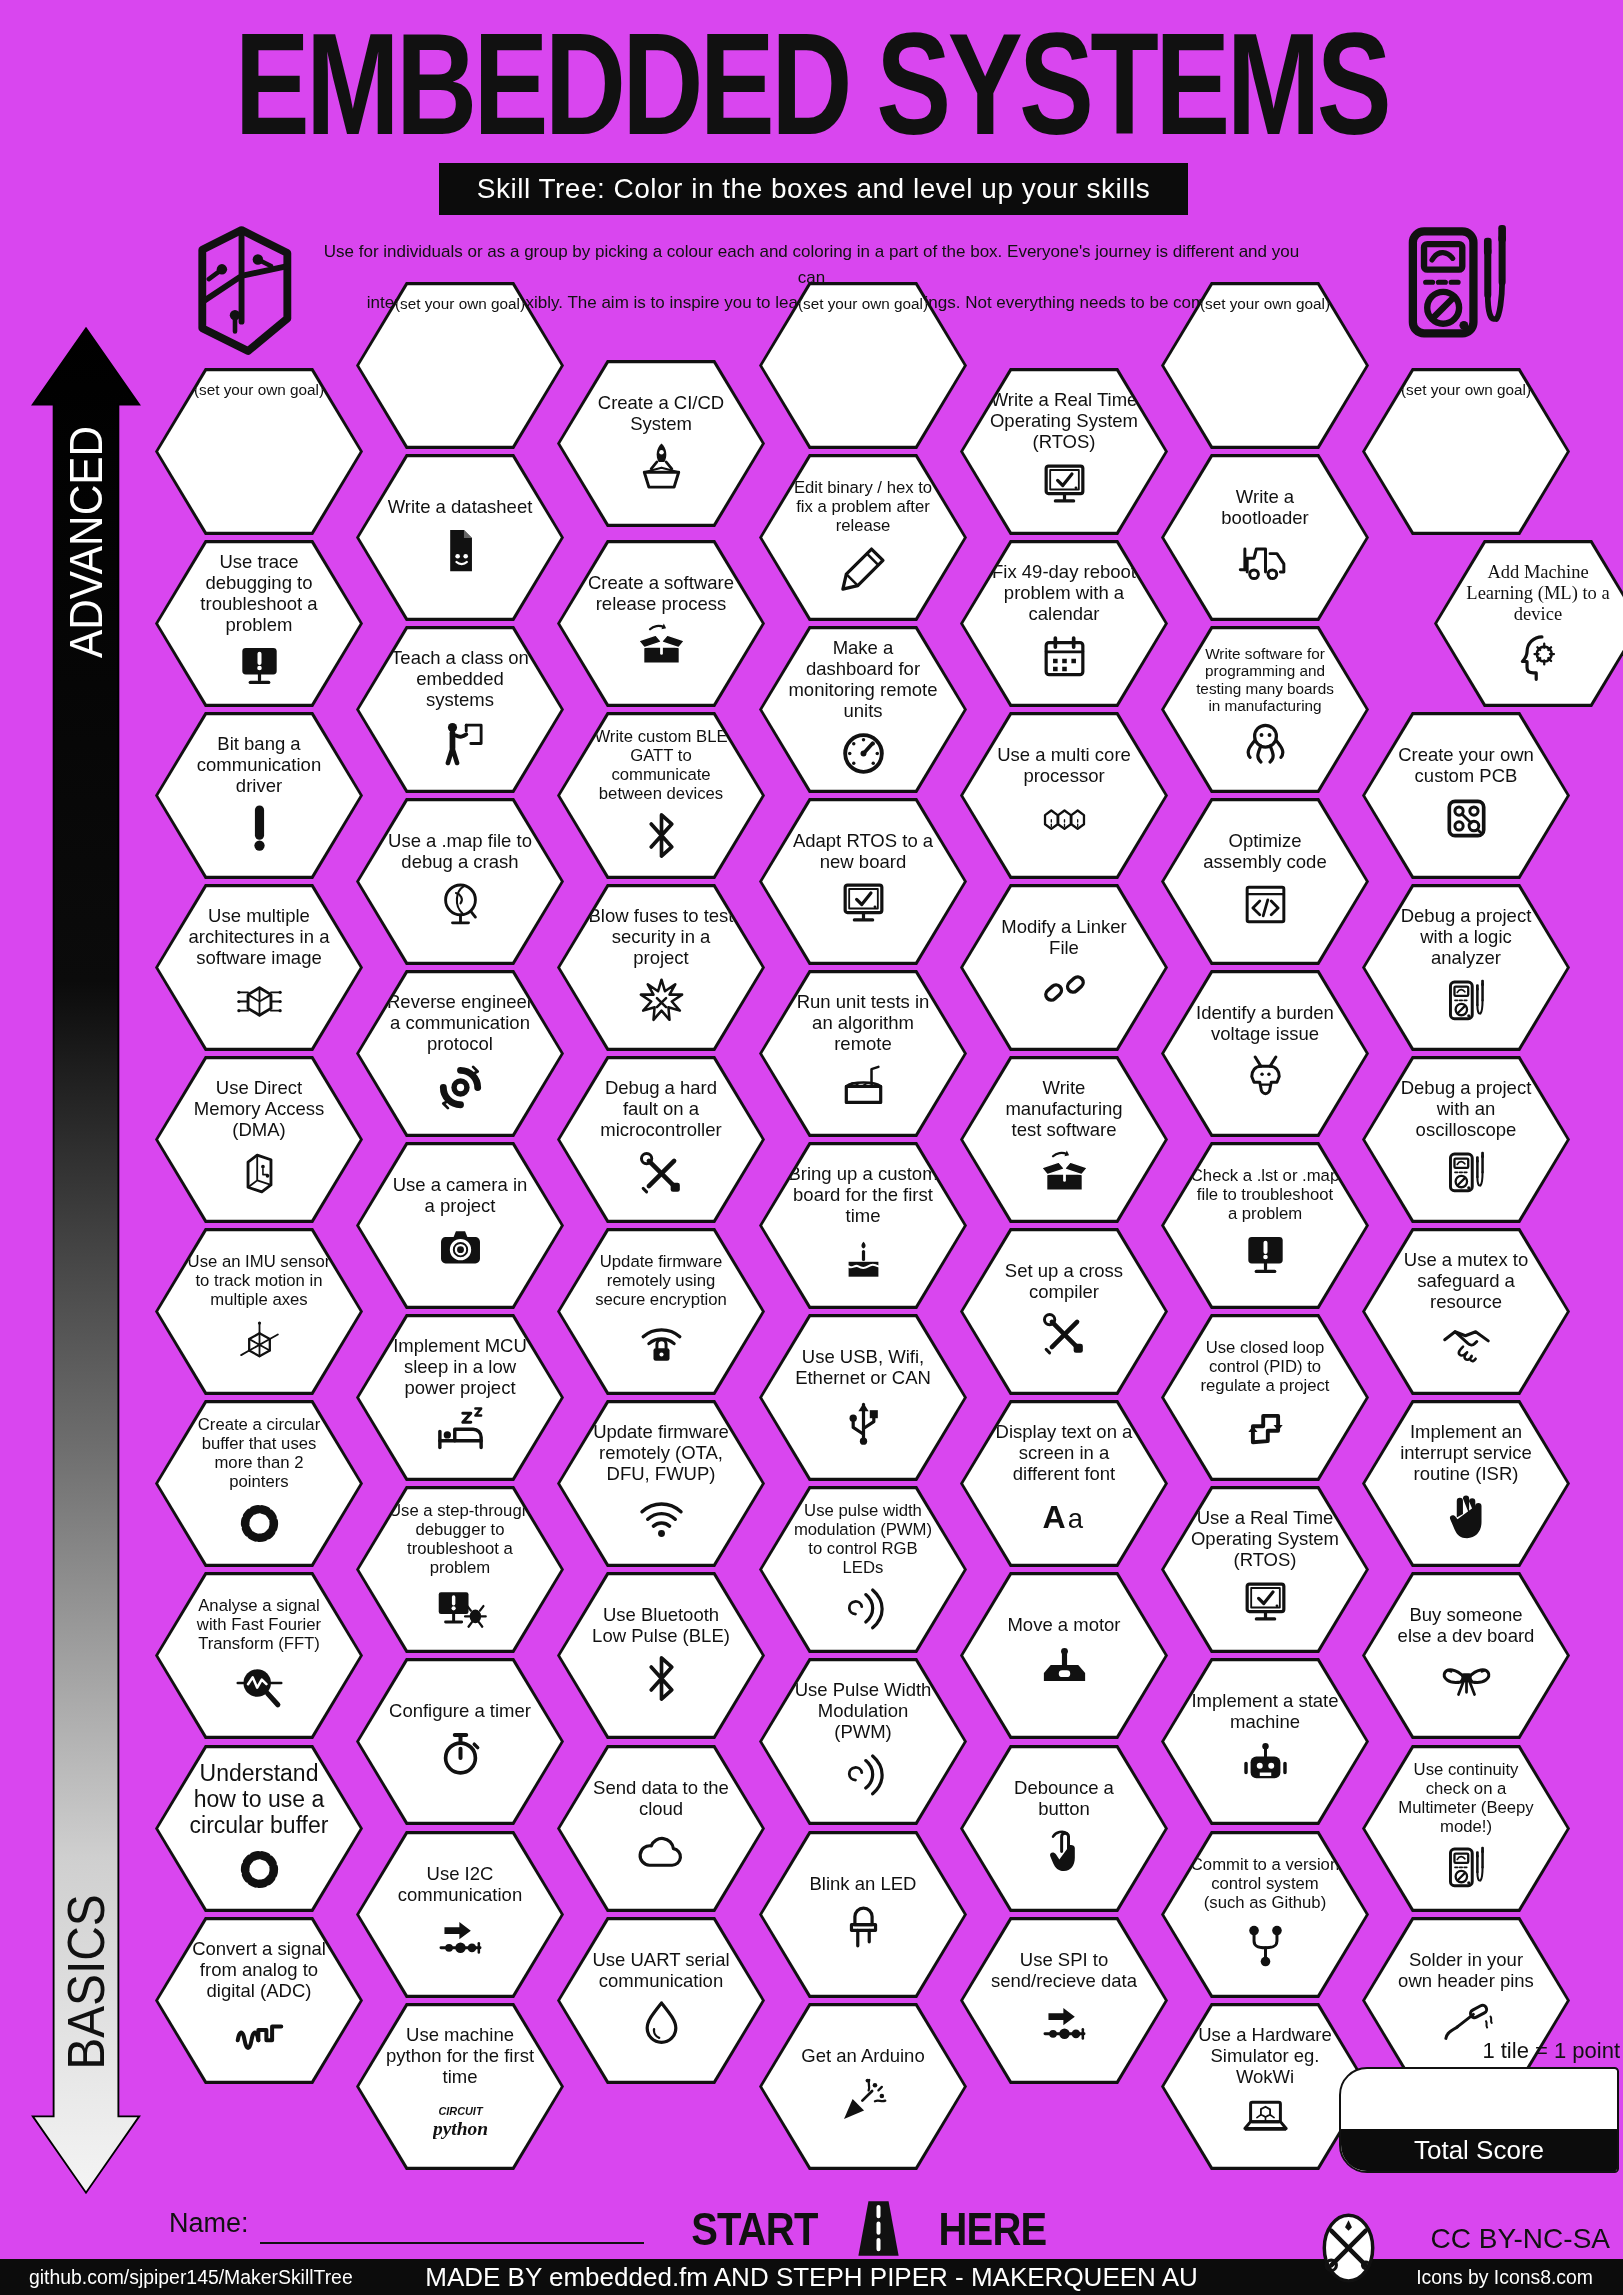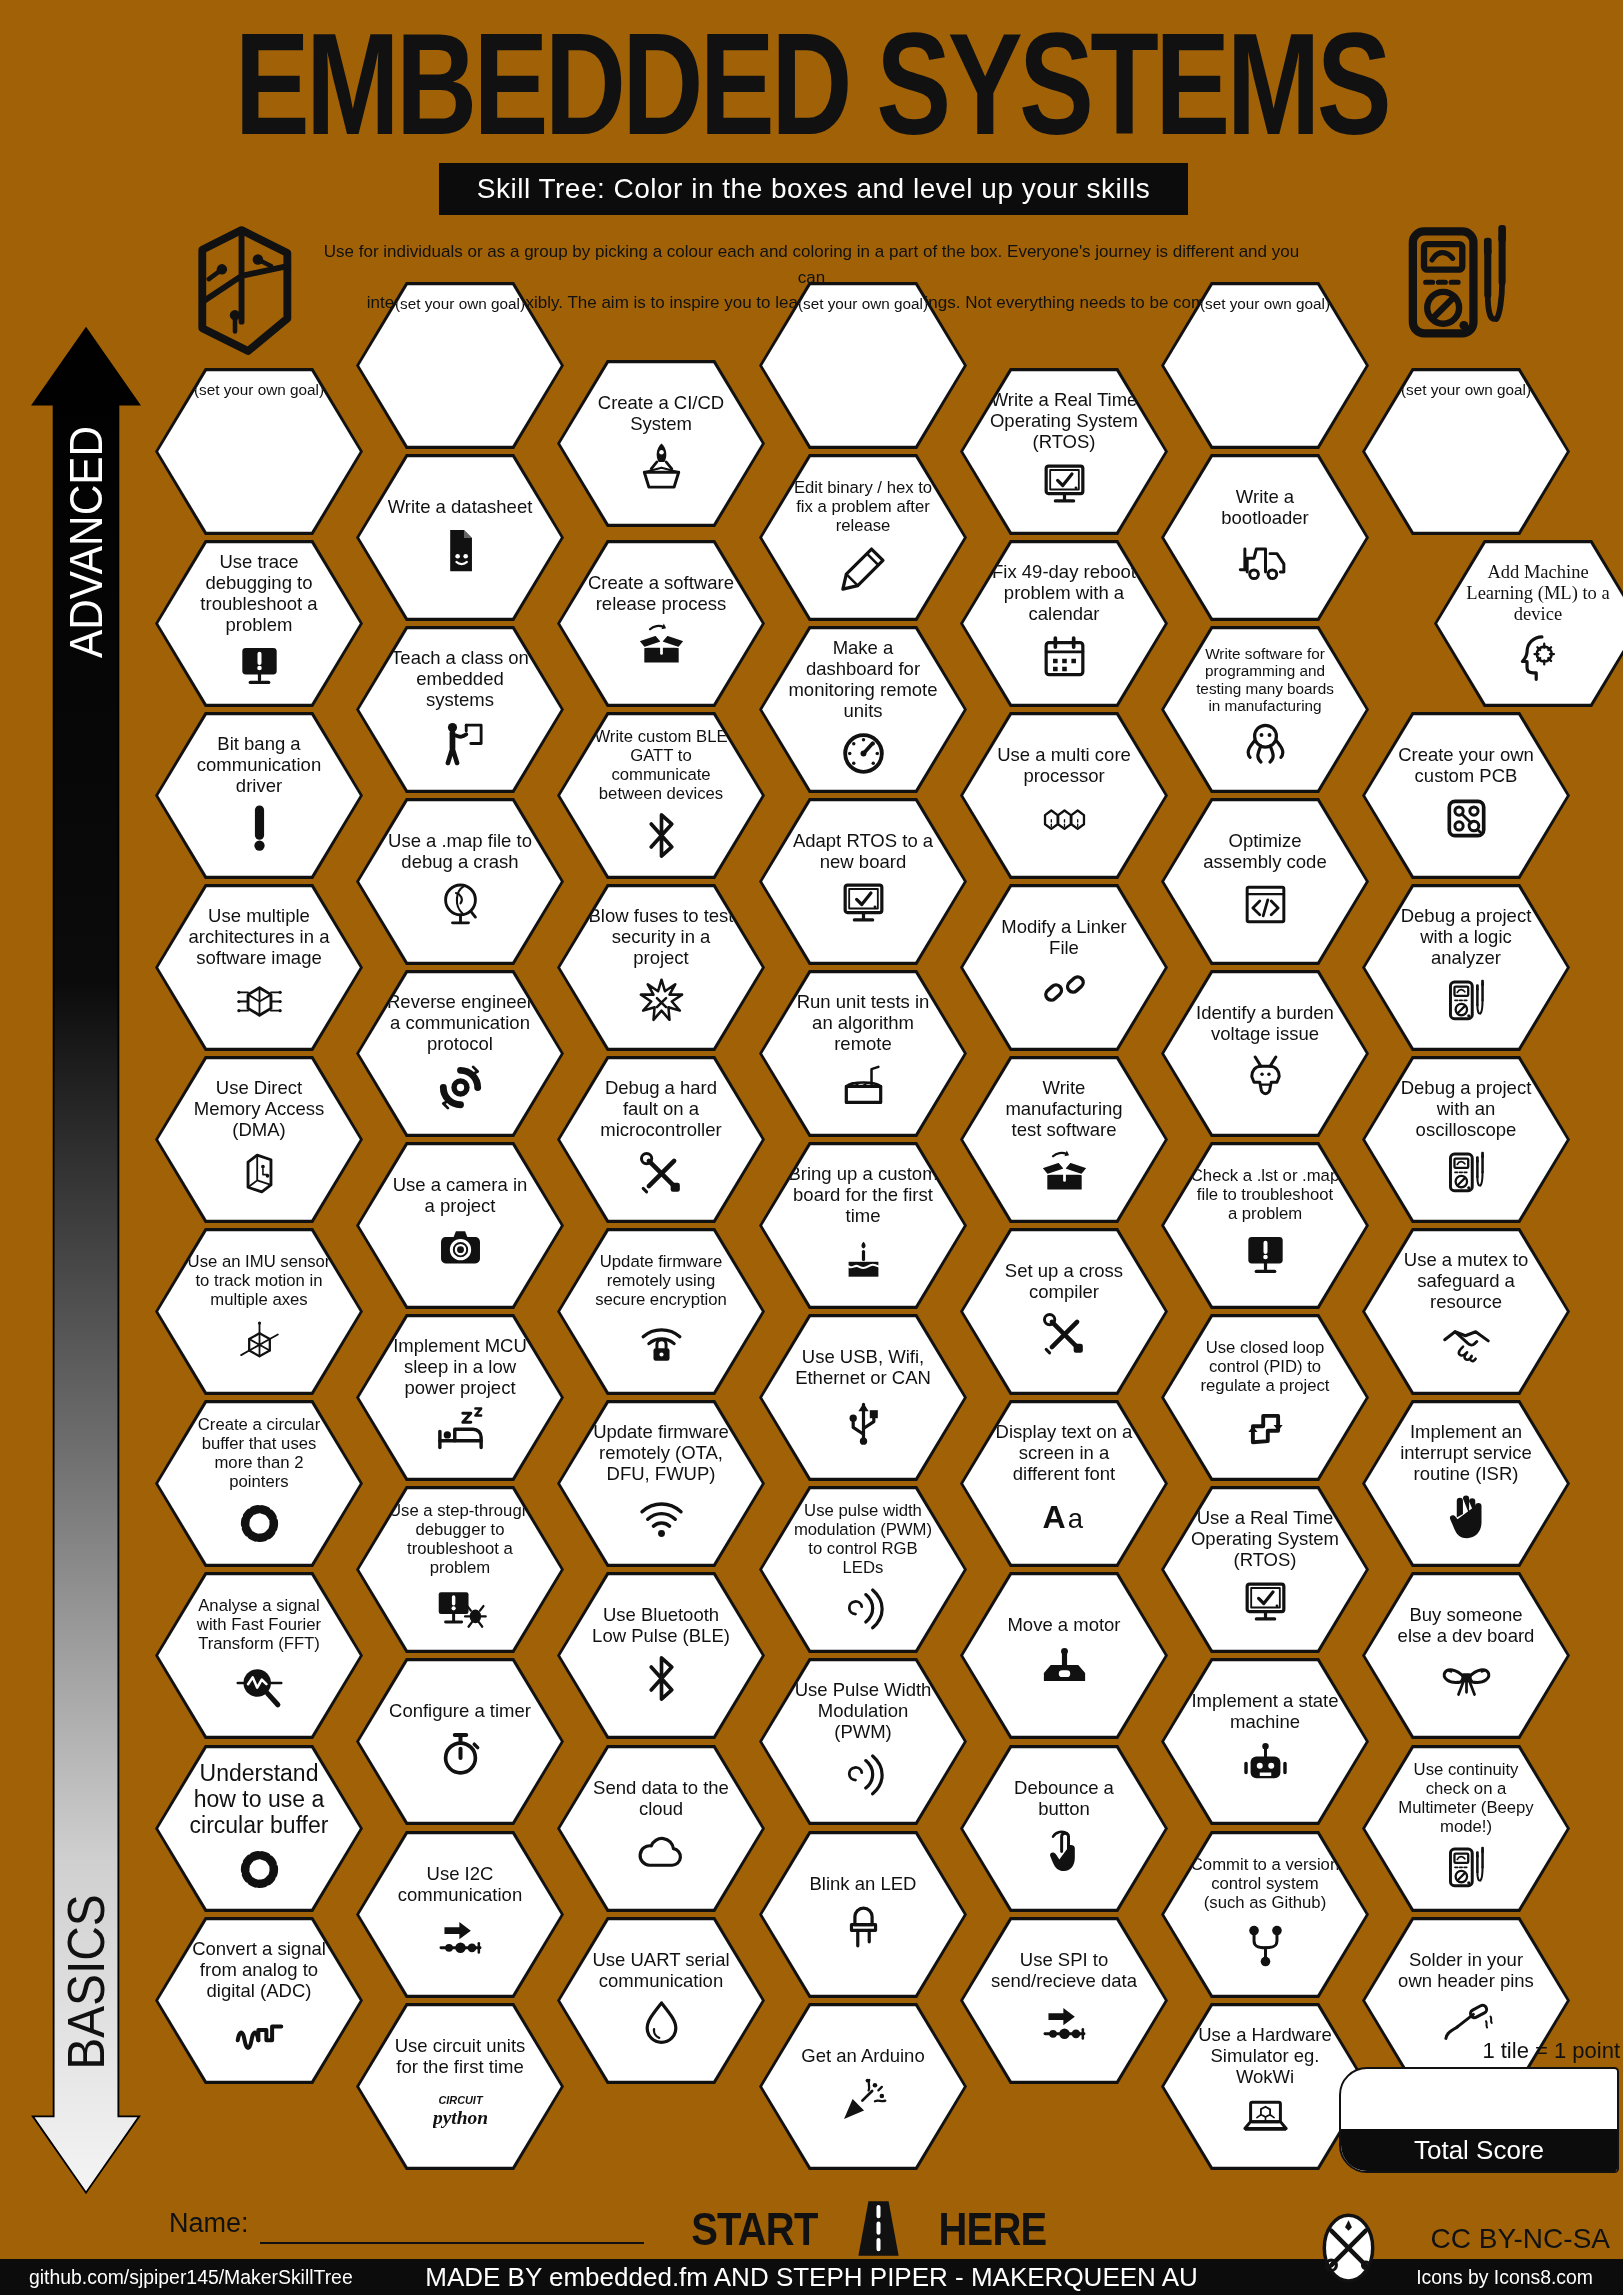--- a/index.html
+++ b/index.html
@@ -1,16 +1,16 @@
 <!DOCTYPE html>
 <html style="font-size:7.4px"><head>
 <meta charset="utf-8">
 <style>
   html,body{margin:0;padding:0;background:#fff;}
-  #page{position:relative;width:1623px;height:2295px;background:#a16207;overflow:hidden;
+  #page{position:relative;width:1623px;height:2295px;background:#d946ef;overflow:hidden;
         font-family:"Liberation Sans",sans-serif;color:#111;}
   
   #title-wrap{position:absolute;left:0;top:13px;width:100%;text-align:center;}
   #title{display:inline-block;font-size:144px;font-weight:900;letter-spacing:-4.6px;
          transform:scaleX(.78);transform-origin:center;white-space:nowrap;line-height:1;}
   #subtitle-bar{position:absolute;left:439px;top:163px;width:749px;height:52px;background:#0c0c0c;
          display:flex;align-items:center;justify-content:center;}
   #subtitle-bar .t{color:#fff;font-size:28px;letter-spacing:0.5px;}
   #descr{position:absolute;left:50%;transform:translateX(-50%);top:239px;width:995px;
          text-align:center;font-size:17px;line-height:1.5;}
@@ -316,21 +316,21 @@
               <path d="M7 33h34" stroke-width="2.6"></path>
               <circle cx="14" cy="33" r="3.4" fill="#111" stroke="none"></circle>
               <circle cx="24" cy="33" r="4.6" fill="#111" stroke="none"></circle>
               <circle cx="34" cy="33" r="3.8" fill="#111" stroke="none"></circle>
               <path d="M40 29v8" stroke-width="2.2"></path>
             </svg></div>
         </div>
       </div>
       <div class="hex" style="left: 356px; top: 2003px;">
         <div class="hex-in">
-          <div class="hex-label" style="font-size: 18.5px;">Use circuit units for the first time</div>
+          <div class="hex-label" style="font-size: 18.5px;">Use machine python for the first time</div>
           <div class="hex-icon"><svg viewBox="0 0 48 48" xmlns="http://www.w3.org/2000/svg" fill="none" stroke="#111" stroke-width="2.5" stroke-linecap="round" stroke-linejoin="round">
               <text x="24" y="19" text-anchor="middle" font-family="Liberation Sans, sans-serif" font-size="9.5" font-weight="bold" font-style="italic" fill="#111" stroke="none">CIRCUIT</text>
               <text x="24" y="37" text-anchor="middle" font-family="Liberation Serif, serif" font-size="17" font-weight="bold" font-style="italic" fill="#111" stroke="none">python</text>
             </svg></div>
         </div>
       </div>
       <div class="hex" style="left: 557px; top: 360px;">
         <div class="hex-in">
           <div class="hex-label" style="font-size: 18.5px;">Create a CI/CD System</div>
           <div class="hex-icon"><svg viewBox="0 0 48 48" xmlns="http://www.w3.org/2000/svg" fill="none" stroke="#111" stroke-width="2.5" stroke-linecap="round" stroke-linejoin="round">

